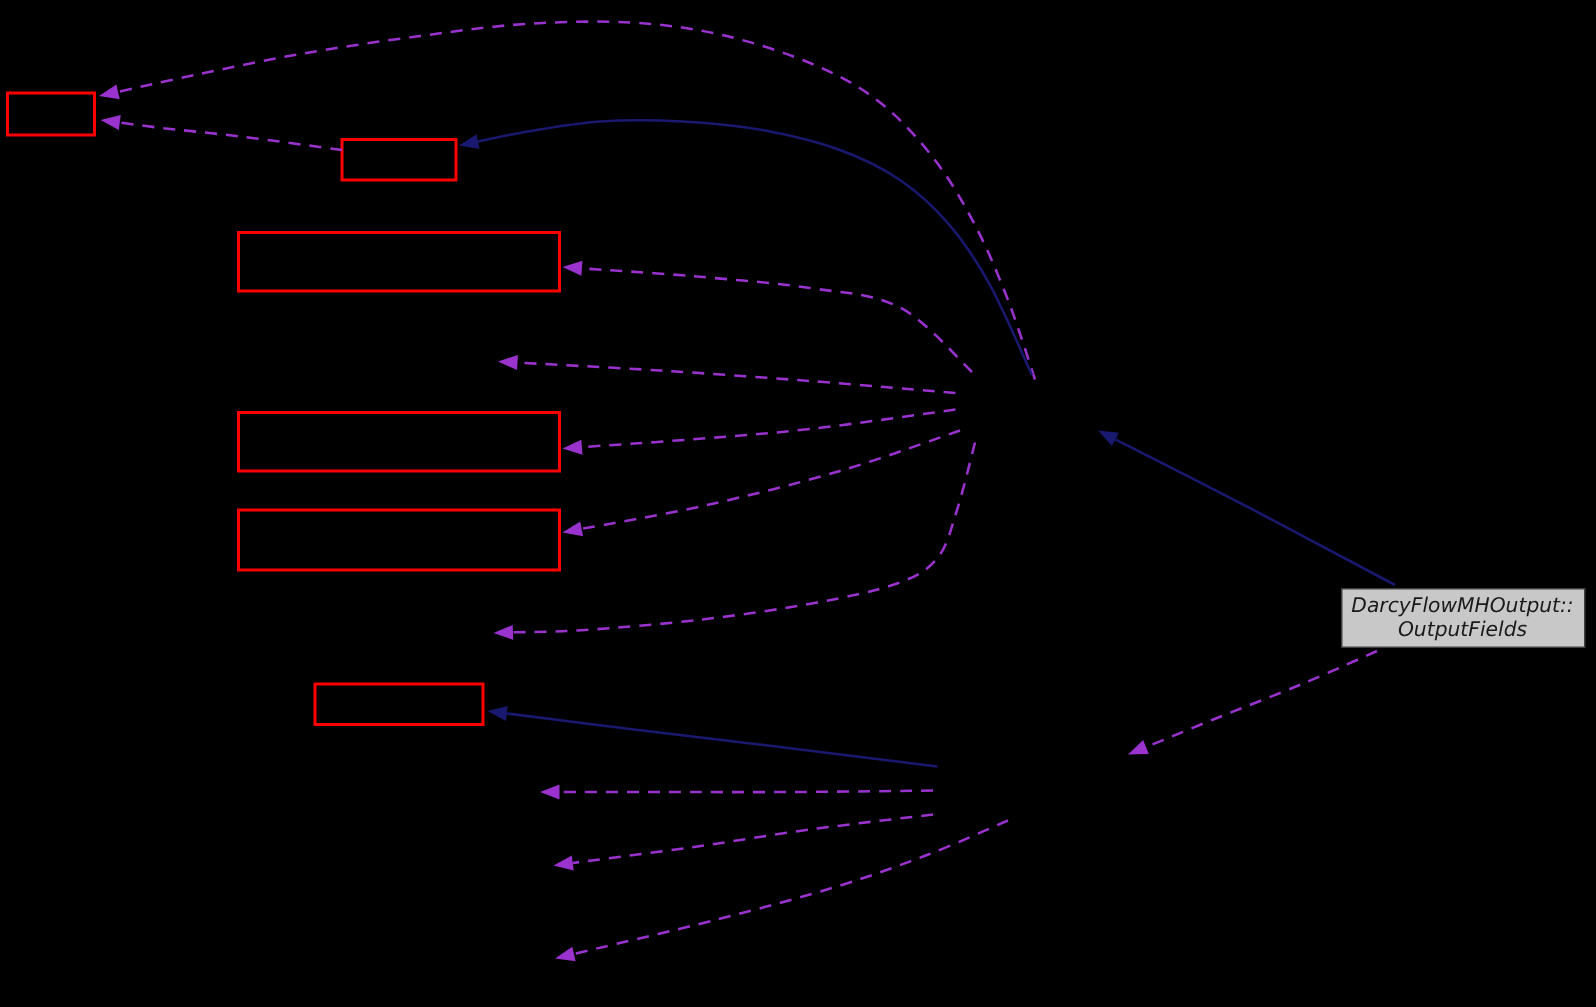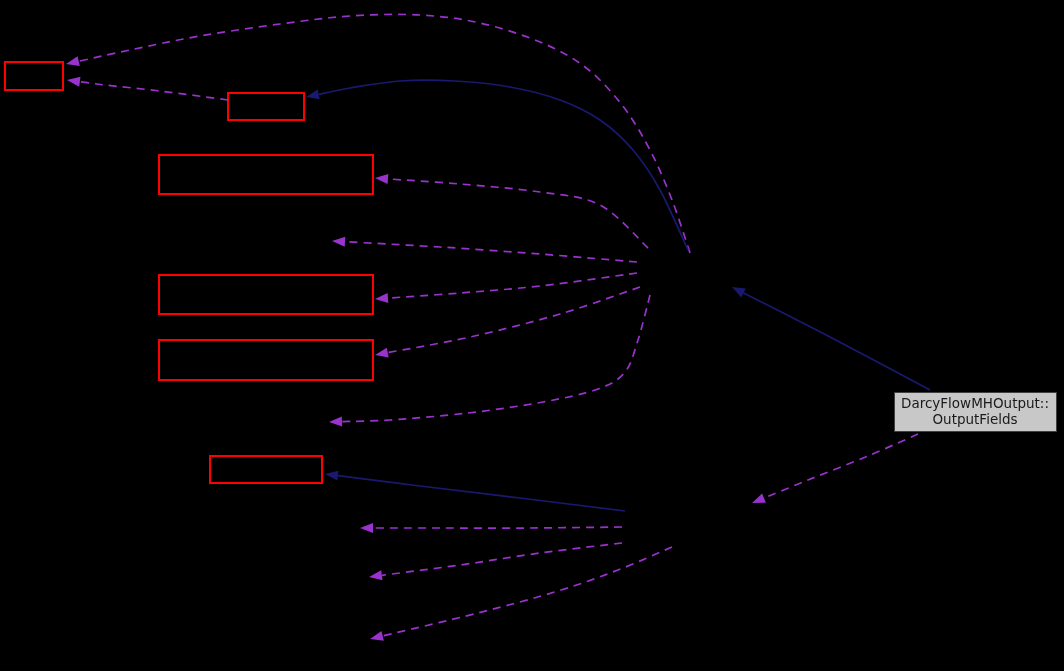--- a/index.html
+++ b/index.html
@@ -8,20 +8,21 @@
     background: #000000;
     width: 1064px;
     height: 671px;
     overflow: hidden;
   }
   #canvas {
     position: relative;
     width: 1064px;
     height: 671px;
     background: var(--bg, #000000);
+    font-style: italic;
   }
   svg { display: block; }
   .focus-rect {
     fill: var(--focus-fill, #c8c8c8);
     stroke: var(--focus-border, #404040);
     stroke-width: 1;
   }
   .focus-text {
     fill: var(--focus-text, #1a1a1a);
     font-family: "DejaVu Sans", "Liberation Sans", sans-serif;

